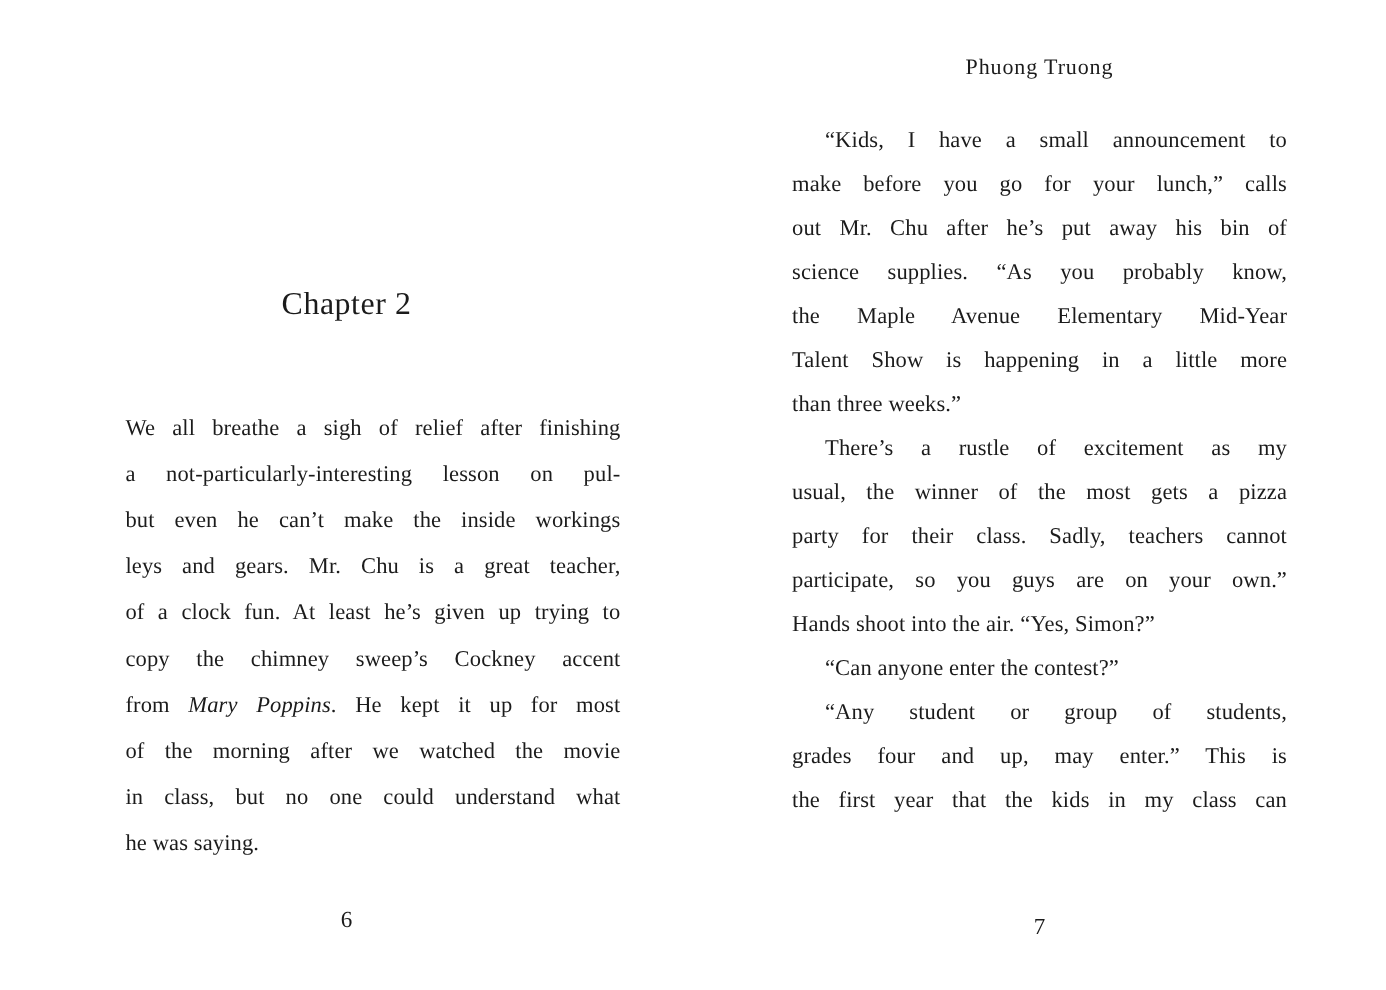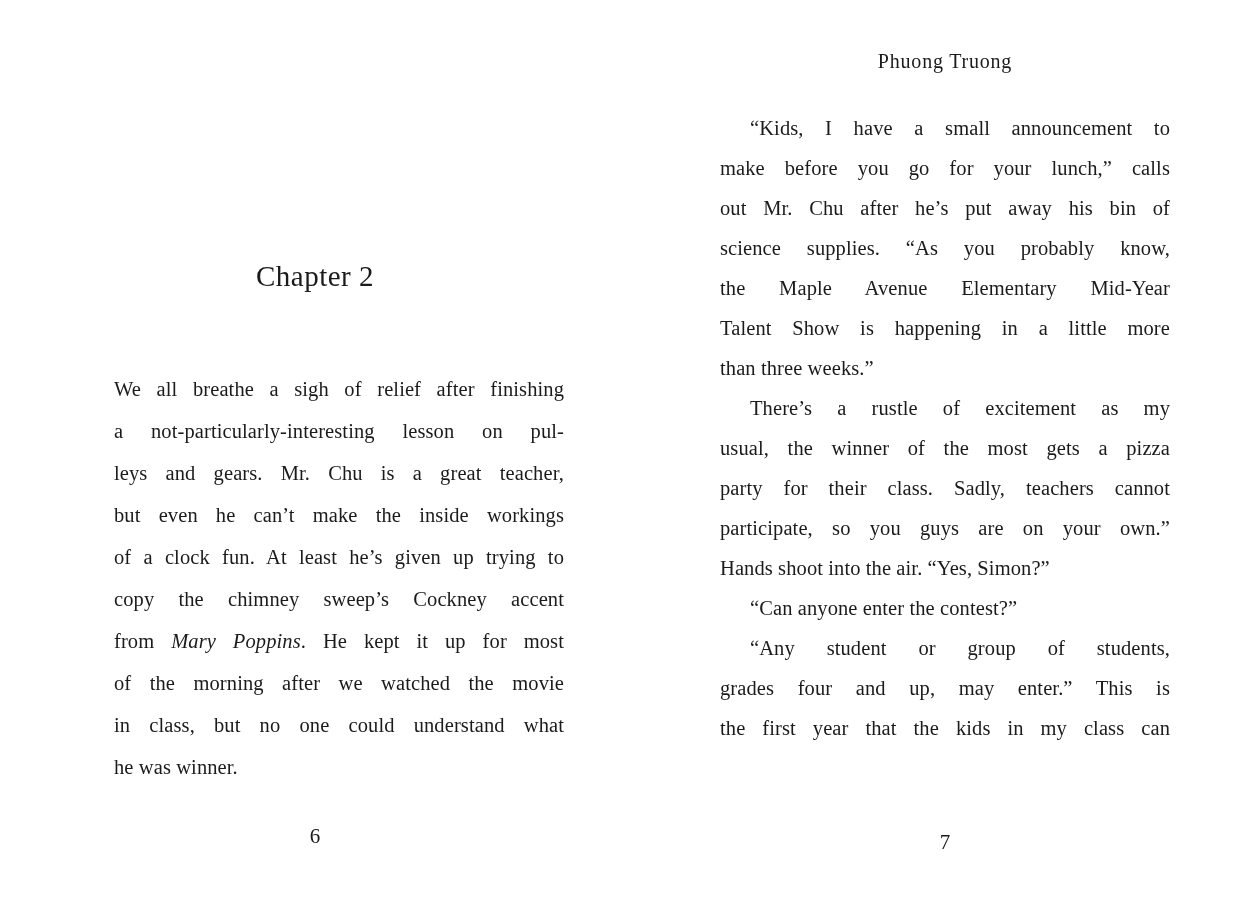--- a/index.html
+++ b/index.html
@@ -75,28 +75,28 @@
   #right-page .page-number { top: 830px; }
 </style>
 </head>
 <body>
 
 <div class="page" id="left-page">
   <div class="chapter-heading">Chapter 2</div>
   <div class="text-block" id="left-text">
       <div class="text-line j"><span>We all breathe a sigh of relief after finishing</span></div>
       <div class="text-line j"><span>a not-particularly-interesting lesson on pul-</span></div>
+      <div class="text-line j"><span>but even he can’t make the inside workings</span></div>
       <div class="text-line j"><span>leys and gears. Mr. Chu is a great teacher,</span></div>
-      <div class="text-line j"><span>but even he can’t make the inside workings</span></div>
       <div class="text-line j"><span>of a clock fun. At least he’s given up trying to</span></div>
       <div class="text-line j"><span>copy the chimney sweep’s Cockney accent</span></div>
       <div class="text-line j"><span>from </span><span class="it">Mary Poppins</span><span>. He kept it up for most</span></div>
       <div class="text-line j"><span>of the morning after we watched the movie</span></div>
       <div class="text-line j"><span>in class, but no one could understand what</span></div>
-      <div class="text-line"><span>he was winner.</span></div>
+      <div class="text-line"><span>he was saying.</span></div>
     </div>
   <div class="page-number">6</div>
 </div>
 
 <div class="page" id="right-page">
   <div class="running-header">Phuong Truong</div>
   <div class="text-block" id="right-text">
       <div class="text-line j ind"><span>“Kids, I have a small announcement to</span></div>
       <div class="text-line j"><span>make before you go for your lunch,” calls</span></div>
       <div class="text-line j"><span>out Mr. Chu after he’s put away his bin of</span></div>

